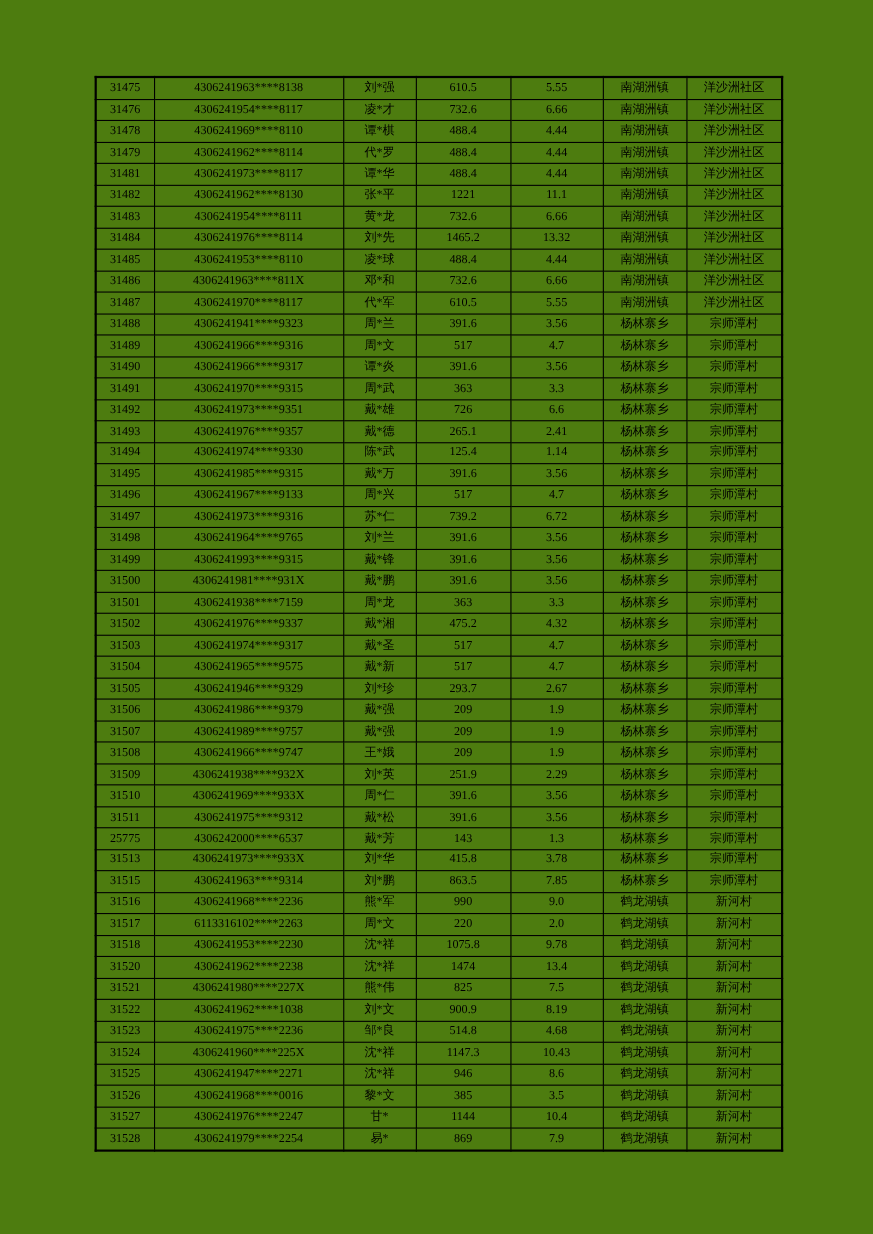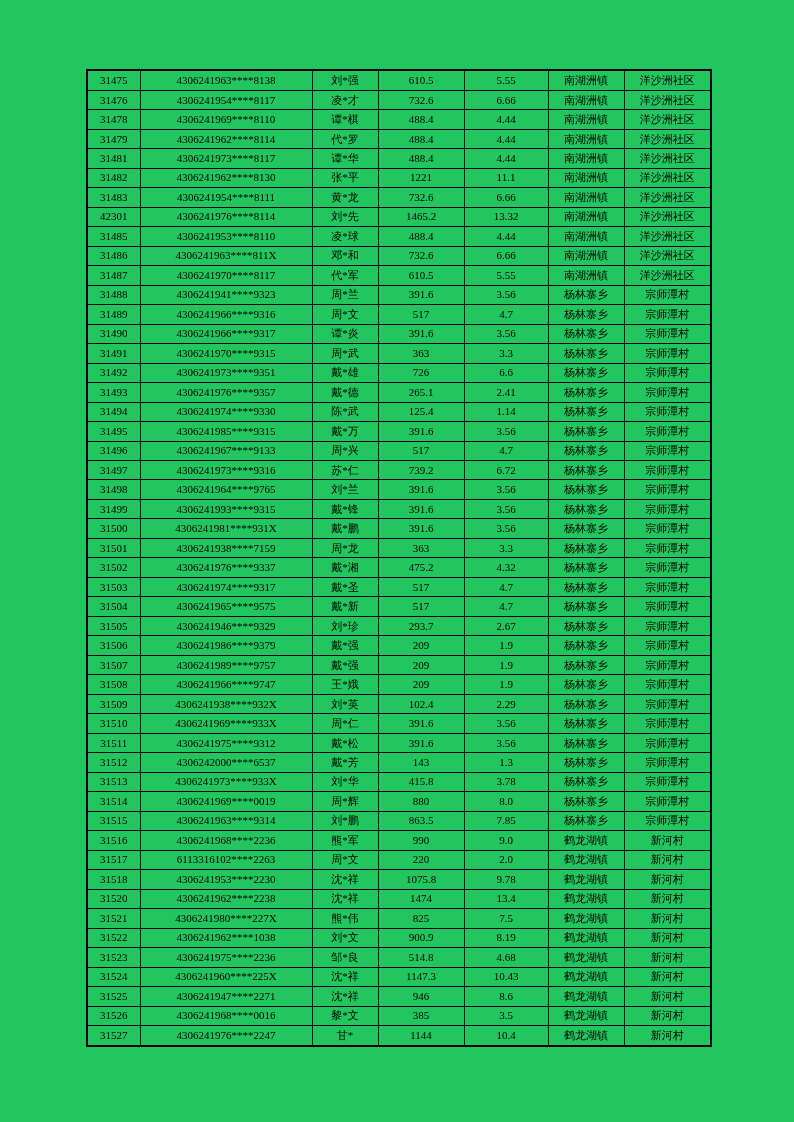--- a/index.html
+++ b/index.html
@@ -4,21 +4,21 @@
 <style>
   html, body {
     margin: 0;
     padding: 0;
     background: #ffffff;
   }
   .page {
     position: relative;
     width: 794px;
     height: 1122px;
-    background: #22c55e;
+    background: #4d7c0f;
     overflow: hidden;
     font-family: "Liberation Serif", "DejaVu Serif", serif;
   }
   table.data-table {
     position: absolute;
     left: 86px;
     top: 69px;
     width: 624px;
     height: 978px;
     border-collapse: collapse;
@@ -116,21 +116,21 @@
         <tr>
           <td>31483</td>
           <td>4306241954****8111</td>
           <td>黄*龙</td>
           <td>732.6</td>
           <td>6.66</td>
           <td>南湖洲镇</td>
           <td>洋沙洲社区</td>
         </tr>
         <tr>
-          <td>42301</td>
+          <td>31484</td>
           <td>4306241976****8114</td>
           <td>刘*先</td>
           <td>1465.2</td>
           <td>13.32</td>
           <td>南湖洲镇</td>
           <td>洋沙洲社区</td>
         </tr>
         <tr>
           <td>31485</td>
           <td>4306241953****8110</td>
@@ -344,21 +344,21 @@
           <td>王*娥</td>
           <td>209</td>
           <td>1.9</td>
           <td>杨林寨乡</td>
           <td>宗师潭村</td>
         </tr>
         <tr>
           <td>31509</td>
           <td>4306241938****932X</td>
           <td>刘*英</td>
-          <td>102.4</td>
+          <td>251.9</td>
           <td>2.29</td>
           <td>杨林寨乡</td>
           <td>宗师潭村</td>
         </tr>
         <tr>
           <td>31510</td>
           <td>4306241969****933X</td>
           <td>周*仁</td>
           <td>391.6</td>
           <td>3.56</td>
@@ -368,47 +368,38 @@
         <tr>
           <td>31511</td>
           <td>4306241975****9312</td>
           <td>戴*松</td>
           <td>391.6</td>
           <td>3.56</td>
           <td>杨林寨乡</td>
           <td>宗师潭村</td>
         </tr>
         <tr>
-          <td>31512</td>
+          <td>25775</td>
           <td>4306242000****6537</td>
           <td>戴*芳</td>
           <td>143</td>
           <td>1.3</td>
           <td>杨林寨乡</td>
           <td>宗师潭村</td>
         </tr>
         <tr>
           <td>31513</td>
           <td>4306241973****933X</td>
           <td>刘*华</td>
           <td>415.8</td>
           <td>3.78</td>
           <td>杨林寨乡</td>
           <td>宗师潭村</td>
         </tr>
         <tr>
-          <td>31514</td>
-          <td>4306241969****0019</td>
-          <td>周*辉</td>
-          <td>880</td>
-          <td>8.0</td>
-          <td>杨林寨乡</td>
-          <td>宗师潭村</td>
-        </tr>
-        <tr>
           <td>31515</td>
           <td>4306241963****9314</td>
           <td>刘*鹏</td>
           <td>863.5</td>
           <td>7.85</td>
           <td>杨林寨乡</td>
           <td>宗师潭村</td>
         </tr>
         <tr>
           <td>31516</td>
@@ -502,15 +493,24 @@
         </tr>
         <tr>
           <td>31527</td>
           <td>4306241976****2247</td>
           <td>甘*</td>
           <td>1144</td>
           <td>10.4</td>
           <td>鹤龙湖镇</td>
           <td>新河村</td>
         </tr>
+        <tr>
+          <td>31528</td>
+          <td>4306241979****2254</td>
+          <td>易*</td>
+          <td>869</td>
+          <td>7.9</td>
+          <td>鹤龙湖镇</td>
+          <td>新河村</td>
+        </tr>
       </tbody>
   </table>
 </div>
 
 </body></html>

